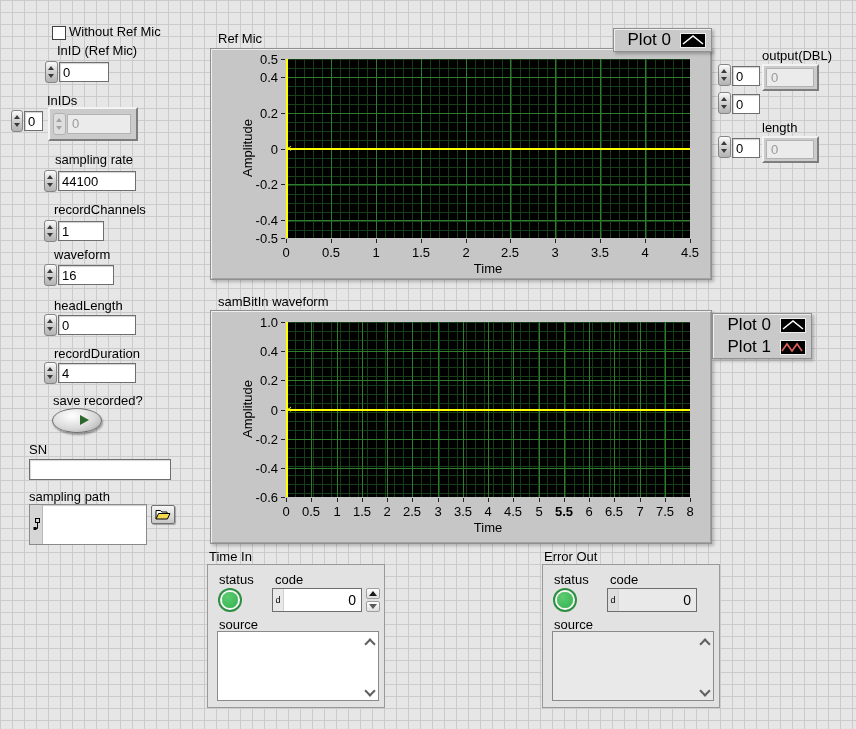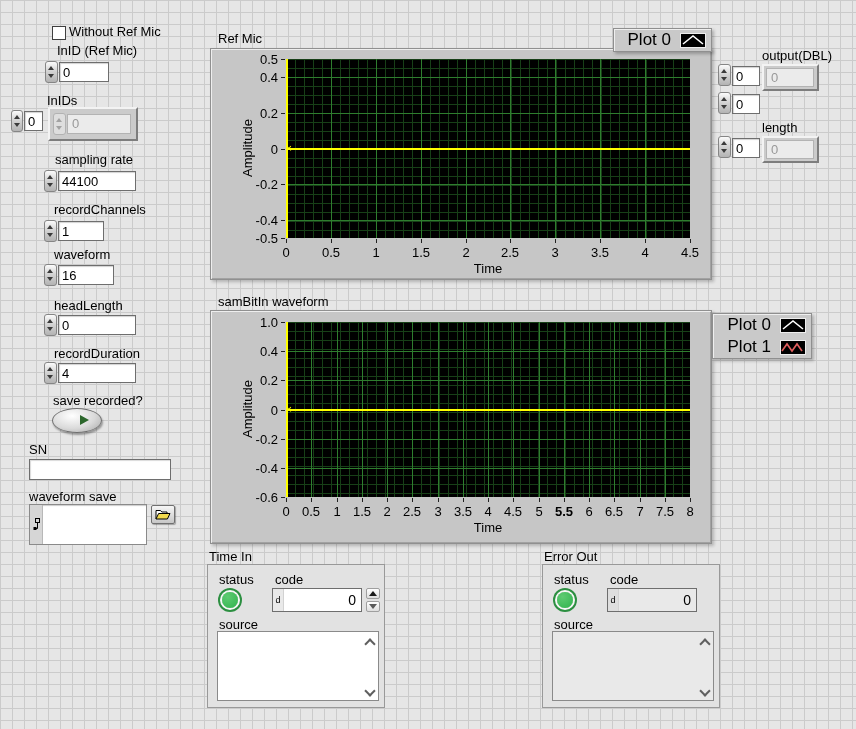--- a/index.html
+++ b/index.html
@@ -111,21 +111,21 @@
   <div class="lv-label" style="left:54px;top:347px">recordDuration</div>
   <div class="spin" style="left:44px;top:362px"></div>
   <input class="num-in" style="left: 58px; top: 363px; width: 78px;" value="4">
 
   <div class="lv-label" style="left:53px;top:394px">save recorded?</div>
   <div class="oval-btn" style="left:52px;top:408px"></div>
 
   <div class="lv-label" style="left:29px;top:443px">SN</div>
   <input class="text-in" style="left: 29px; top: 459px; width: 142px; height: 21px;" value="">
 
-  <div class="lv-label" style="left:29px;top:490px">waveform save</div>
+  <div class="lv-label" style="left:29px;top:490px">sampling path</div>
   <div class="path-box" style="left:29px;top:504px;width:118px;height:41px">
     <div class="path-strip">
       <svg width="7" height="13" viewBox="0 0 7 13">
         <rect x="2.5" y="0.5" width="4" height="4" fill="none" stroke="#000"></rect>
         <path d="M4.5 4.5 V10.5 H2.5" fill="none" stroke="#000"></path>
         <rect x="0.5" y="9" width="3" height="3" fill="#000"></rect>
       </svg>
     </div>
     <span style="position:absolute;left:16px;top:3px"></span>
   </div>

